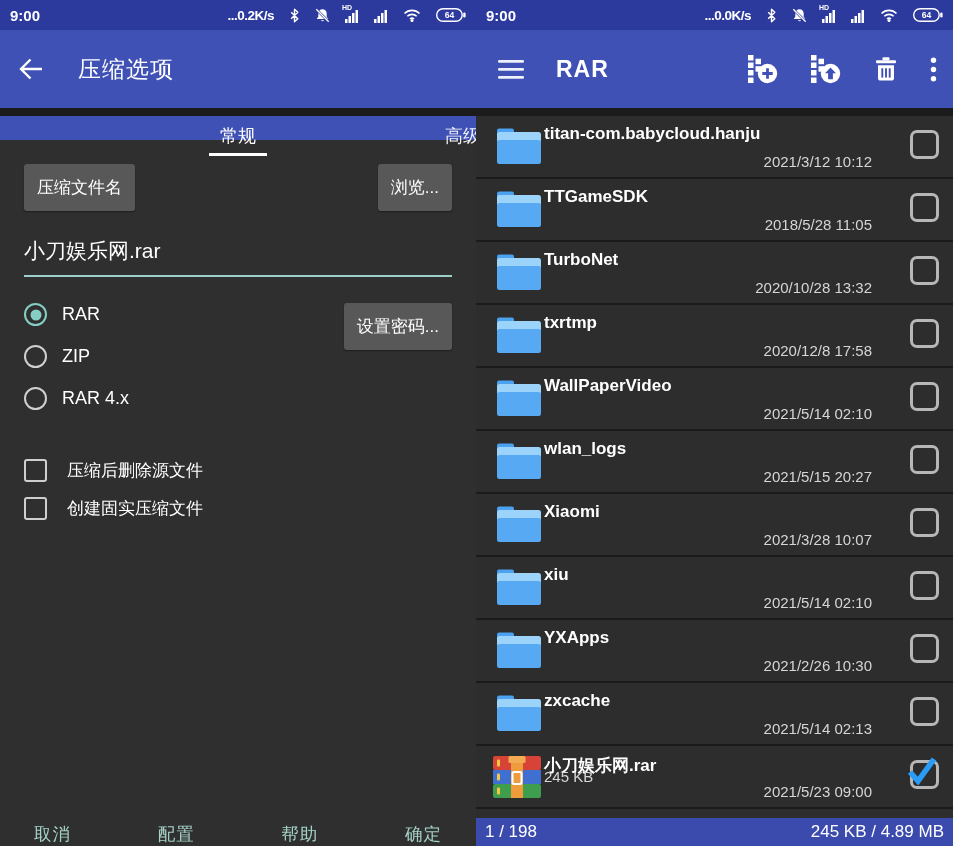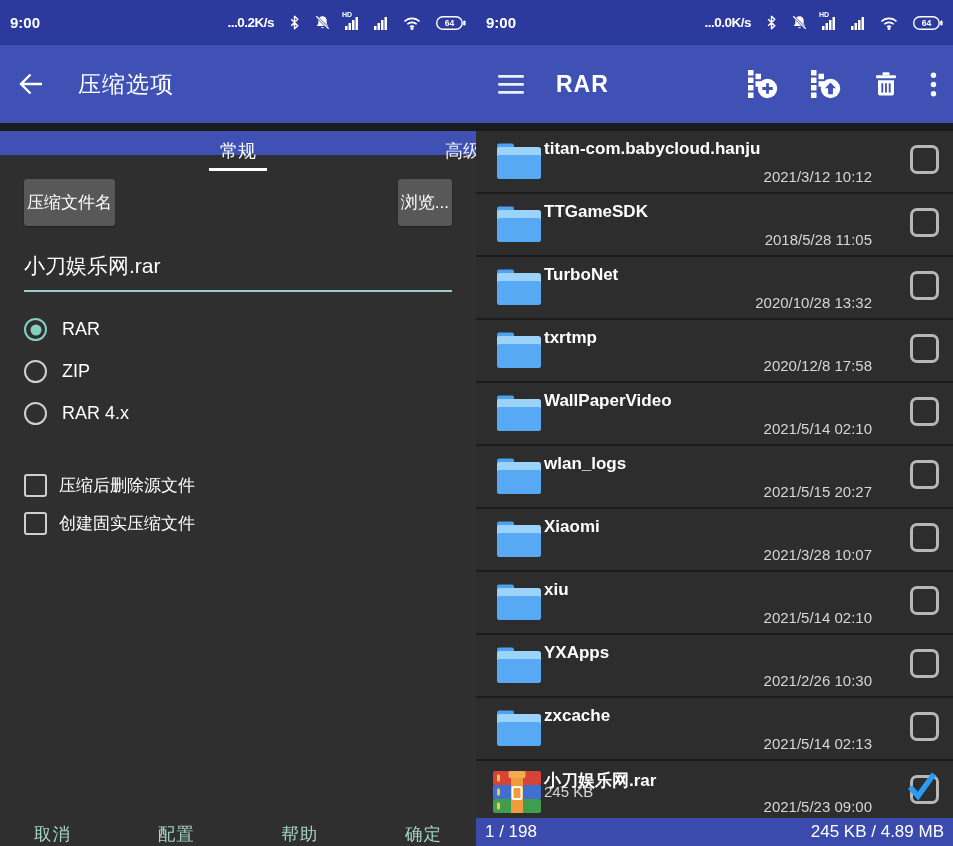--- a/index.html
+++ b/index.html
@@ -10,21 +10,21 @@
     --date_gray:#d6d6d6; --footer_teal:#a5d3c8;
   }
   *{box-sizing:border-box; margin:0; padding:0;}
   body{background:#000; font-family:"Liberation Sans","DejaVu Sans",sans-serif;}
   .app{width:953px;height:846px;display:flex;overflow:hidden;background:var(--list_bg);}
   .screen{position:relative;height:846px;overflow:hidden;}
   .screen.left{width:476px;background:var(--panel_bg);}
   .screen.right{width:477px;background:var(--list_bg);}
 
   
-  .statusbar{height:45px;background:var(--status_bar);color:#fff;display:flex;
+  .statusbar{height:30px;background:var(--status_bar);color:#fff;display:flex;
     align-items:center;justify-content:space-between;padding:0 10px;}
   .stime{font-size:15px;font-weight:bold;}
   .sicons{display:flex;align-items:center;gap:15px;}
   .snet{font-size:13.5px;font-weight:bold;letter-spacing:-0.5px;}
   .sigwrap{position:relative;display:inline-flex;}
   .hd{position:absolute;top:-4px;left:-3px;font-size:7px;font-weight:bold;color:#fff;}
 
   
   .appbar{height:78px;background:var(--app_bar);display:flex;align-items:center;color:#fff;}
   .backbtn{margin-left:18px;display:inline-flex;cursor:pointer;}
@@ -38,33 +38,33 @@
   
   .tabbar{height:24px;background:var(--app_bar);position:relative;}
   .tab{position:absolute;height:40px;line-height:40px;color:#fff;font-size:18px;cursor:pointer;}
   .tab.active{left:50%;transform:translateX(-50%);}
   .tab.active::after{content:"";position:absolute;left:-11px;right:-11px;bottom:0;height:3px;background:#fff;}
   .tab.inactive{right:-5px;color:rgba(255,255,255,.92);}
 
   
   .form{padding:0 24px;}
   .btnrow{margin-top:24px;display:flex;justify-content:space-between;align-items:flex-start;}
-  .gbtn{background:var(--button_gray);color:#fff;font-size:17px;padding:12px 3px;
+  .gbtn{background:var(--button_gray);color:#fff;font-size:17px;padding:12px 13px;
     border:none;border-radius:3px;cursor:pointer;font-family:inherit;box-shadow:0 1px 2px rgba(0,0,0,.4);}
   .filename{margin-top:26px;color:#fff;font-size:21px;padding-bottom:10px;
     border-bottom:2px solid var(--underline_teal);cursor:text;}
   .fmtblock{margin-top:26px;display:flex;justify-content:space-between;align-items:flex-start;}
   .radio-row{display:flex;align-items:center;gap:15px;margin-bottom:19px;cursor:pointer;}
   .radio{width:23px;height:23px;border:2.5px solid #d0d0d0;border-radius:50%;position:relative;flex:none;}
   .radio.sel{border-color:var(--accent_teal);}
   .radio.sel::after{content:"";position:absolute;left:50%;top:50%;width:11px;height:11px;
     transform:translate(-50%,-50%);border-radius:50%;background:var(--accent_teal);}
   .rlabel{color:#fff;font-size:18px;}
   .optblock{margin-top:30px;}
-  .cbx-row{display:flex;align-items:center;gap:12px;margin-bottom:15px;cursor:pointer;}
+  .cbx-row{display:flex;align-items:center;gap:20px;margin-bottom:15px;cursor:pointer;}
   .cbx{width:23px;height:23px;border:2px solid #cfcfcf;border-radius:3px;flex:none;}
   .clabel{color:#fff;font-size:17px;}
   .lfooter{position:absolute;left:0;right:0;bottom:0;height:62px;display:flex;
     align-items:flex-end;justify-content:space-between;padding:0 34px;}
   .fbtn{color:var(--footer_teal);font-size:17.5px;background:none;border:none;
     cursor:pointer;font-family:inherit;letter-spacing:1px;}
 
   
   .filelist{background:var(--list_bg);}
   .row{height:63px;position:relative;border-bottom:2px solid var(--separator);cursor:pointer;}
@@ -167,20 +167,21 @@
             </div>
             <div class="radio-row">
               <span class="radio"></span>
               <span class="rlabel">ZIP</span>
             </div>
             <div class="radio-row">
               <span class="radio"></span>
               <span class="rlabel">RAR 4.x</span>
             </div>
           </div>
+        <button class="gbtn">设置密码...</button>
       </div>
       <div class="optblock" id="opt-group">
           <div class="cbx-row">
             <span class="cbx"></span>
             <span class="clabel">压缩后删除源文件</span>
           </div>
           <div class="cbx-row">
             <span class="cbx"></span>
             <span class="clabel">创建固实压缩文件</span>
           </div>

